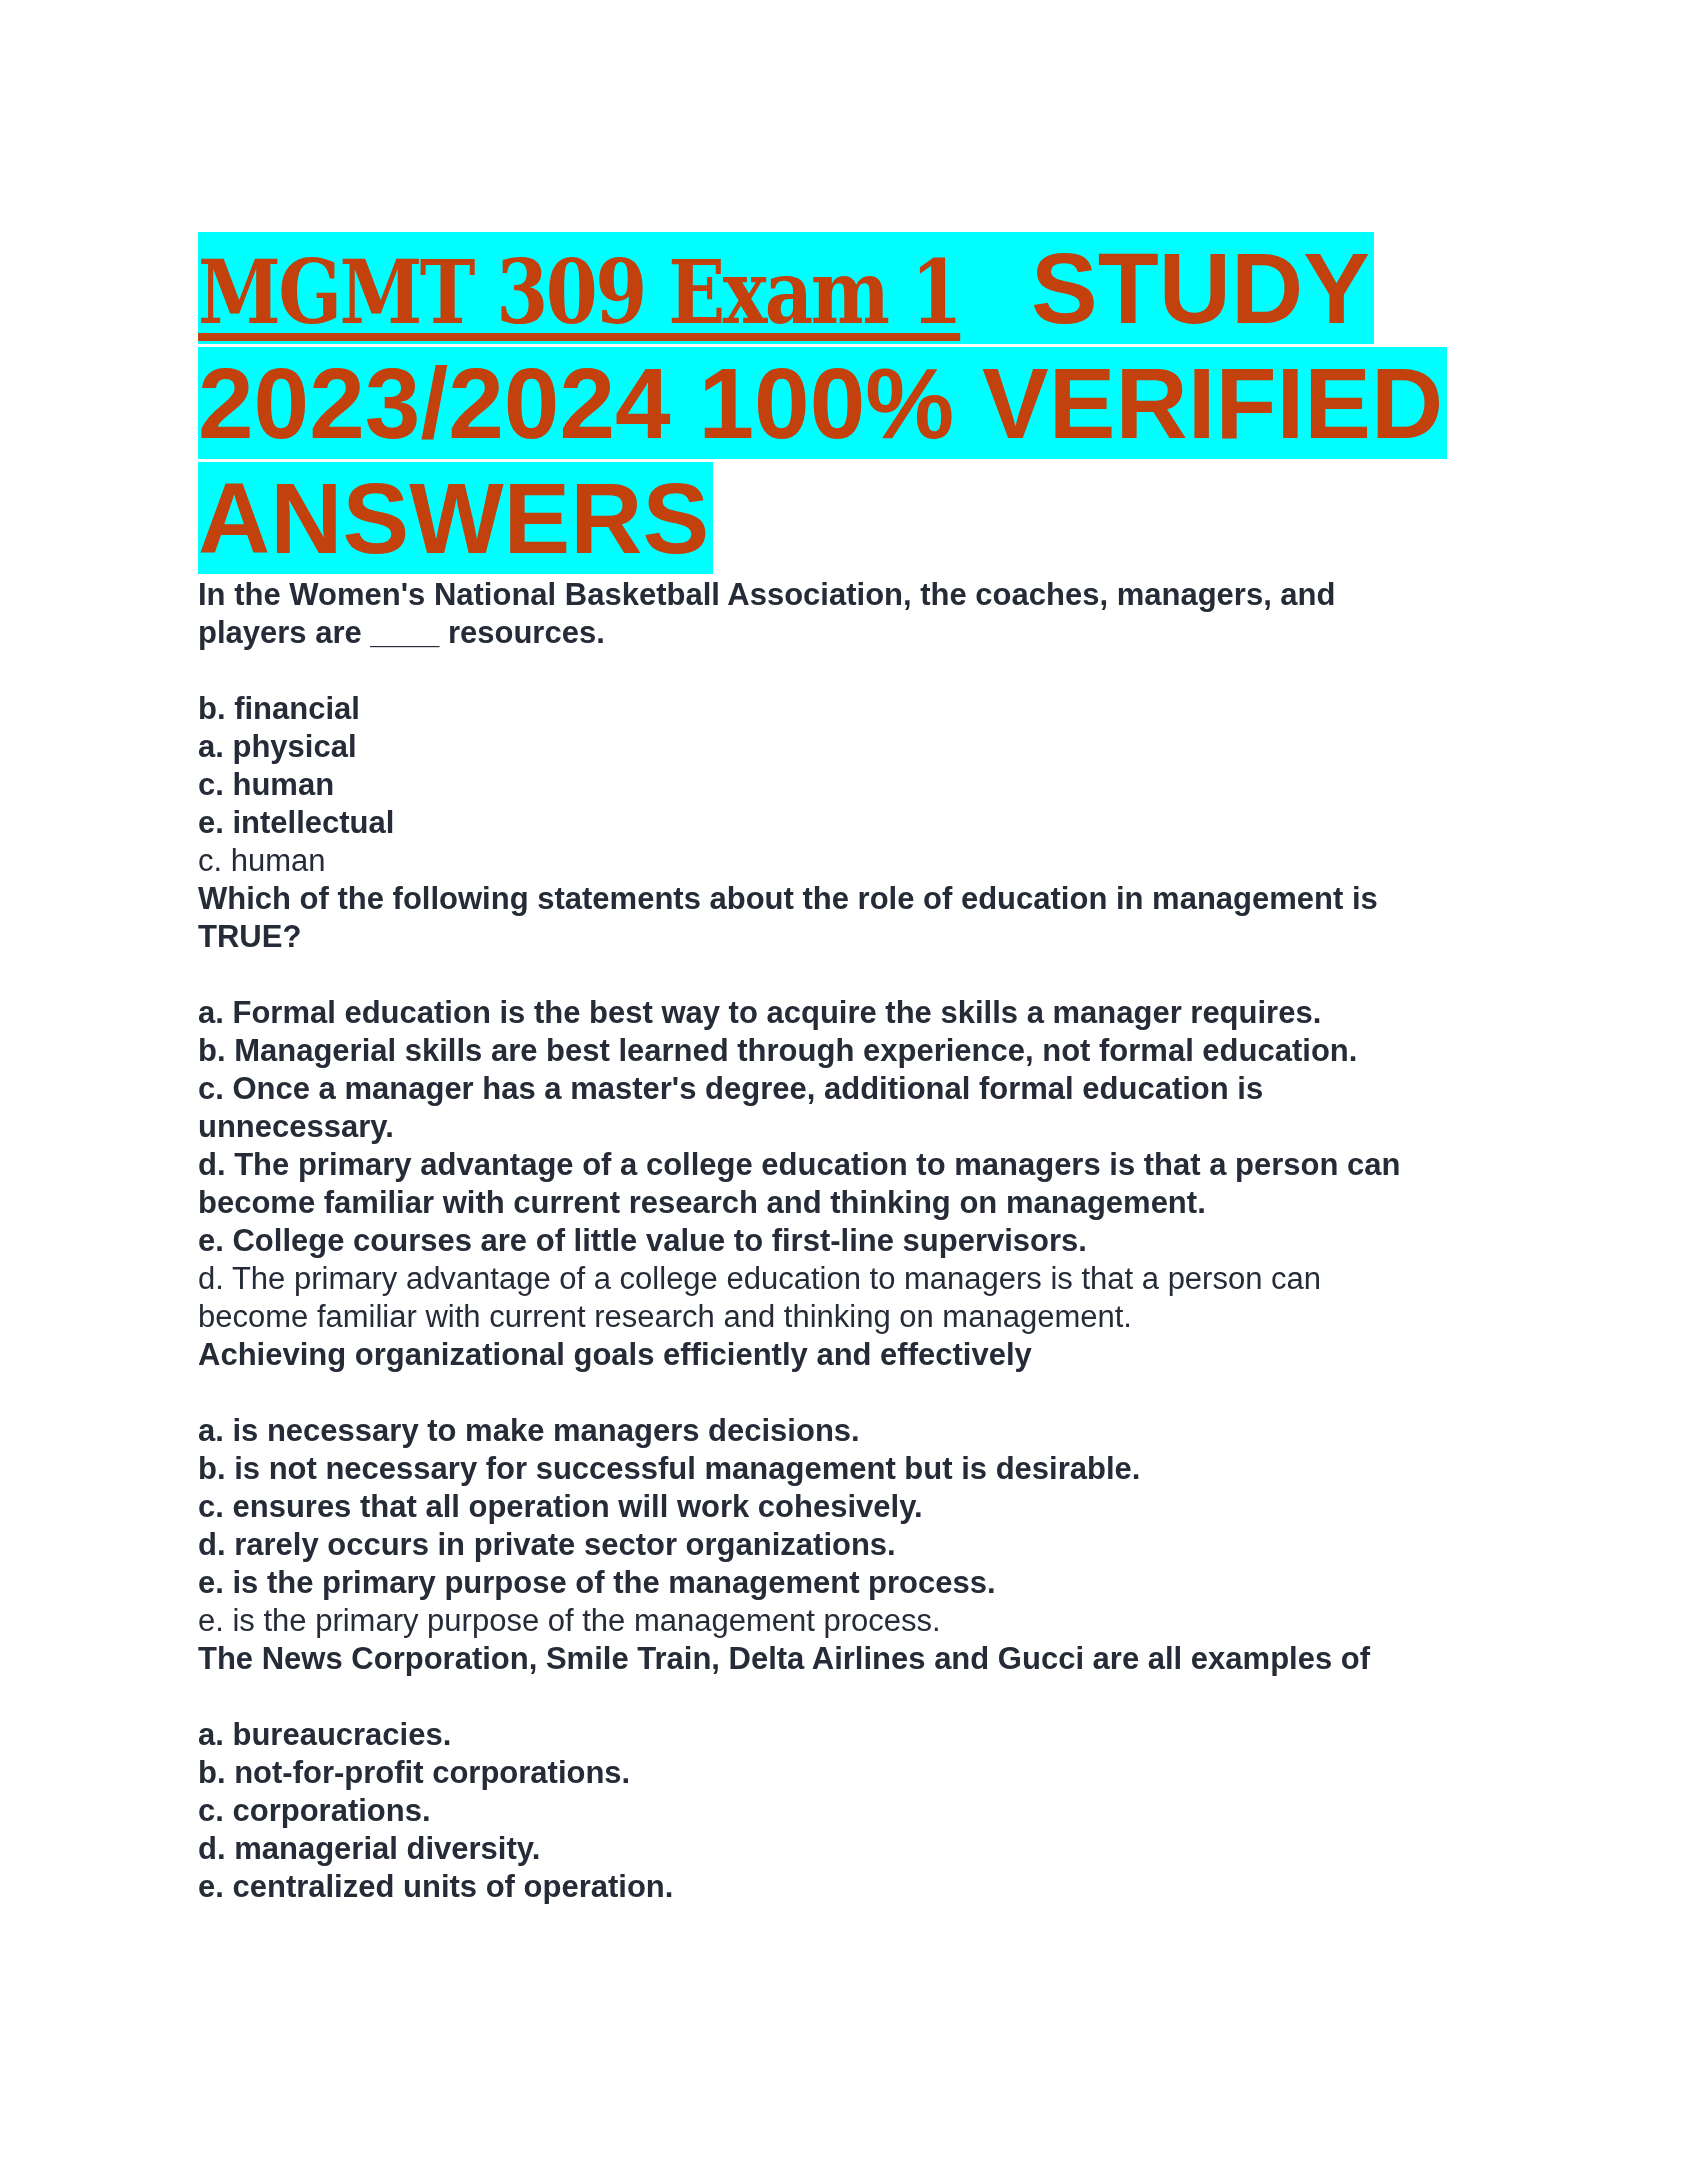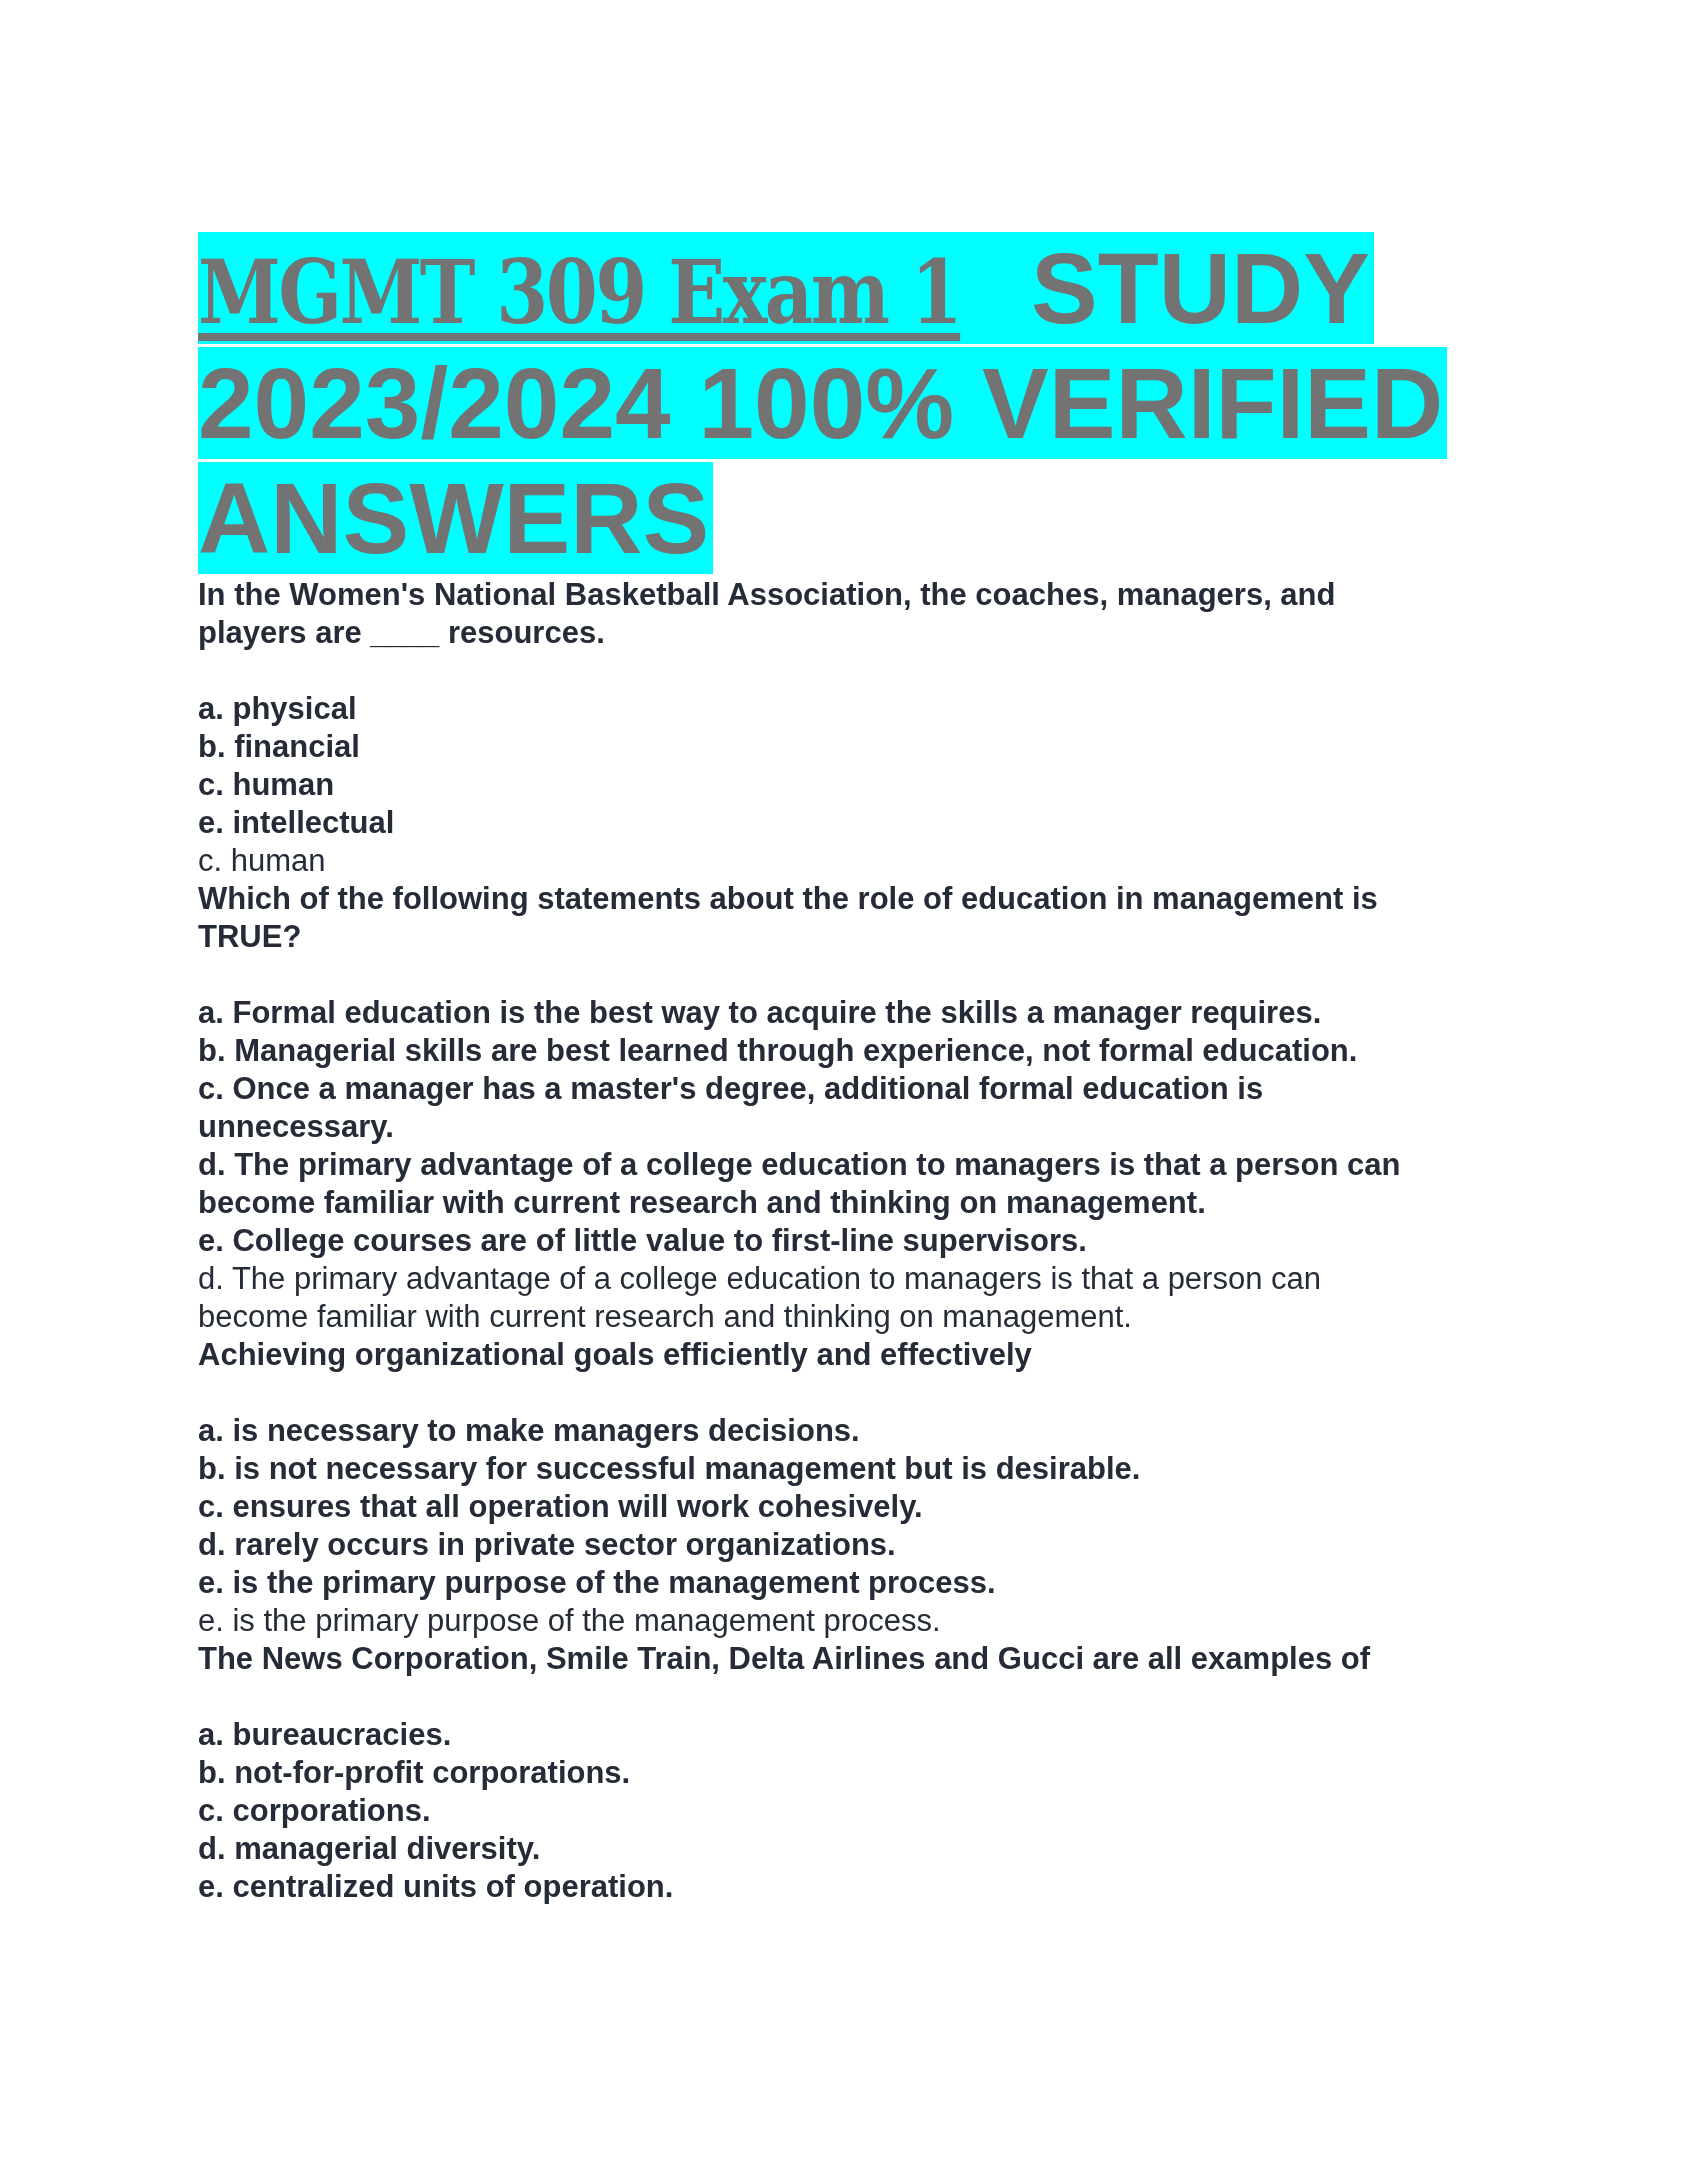--- a/index.html
+++ b/index.html
@@ -5,21 +5,21 @@
   html, body { margin: 0; padding: 0; background: #ffffff; }
   body { width: 1683px; height: 2178px; position: relative; overflow: hidden; }
   .page { position: absolute; left: 198px; top: 231px; width: 1287px; }
 
   .title {
     margin: 0;
     font-family: "Liberation Sans", sans-serif;
     font-weight: bold;
     font-size: 100px;
     line-height: 115px;
-    color: #737373;
+    color: #c2410c;
   }
   .title .hl {
     background: #00ffff;
     -webkit-box-decoration-break: clone;
     box-decoration-break: clone;
     padding: 0 4px 0 0;
   }
   .title .serif {
     font-family: "DejaVu Serif", serif;
     font-weight: bold;
@@ -51,22 +51,22 @@
     <span class="title-line"><span class="hl">2023/2024 100% VERIFIED</span></span>
     <span class="title-line"><span class="hl">ANSWERS</span></span>
   </h1>
 
   <div class="body">
 
     <section>
       <p class="q">In the Women's National Basketball Association, the coaches, managers, and
 players are ____ resources.</p>
       <div class="blank"></div>
+      <p class="opt">b. financial</p>
       <p class="opt">a. physical</p>
-      <p class="opt">b. financial</p>
       <p class="opt">c. human</p>
       <p class="opt">e. intellectual</p>
       <p class="ans">c. human</p>
     </section>
 
     <section>
       <p class="q">Which of the following statements about the role of education in management is
 TRUE?</p>
       <div class="blank"></div>
       <p class="opt">a. Formal education is the best way to acquire the skills a manager requires.</p>

